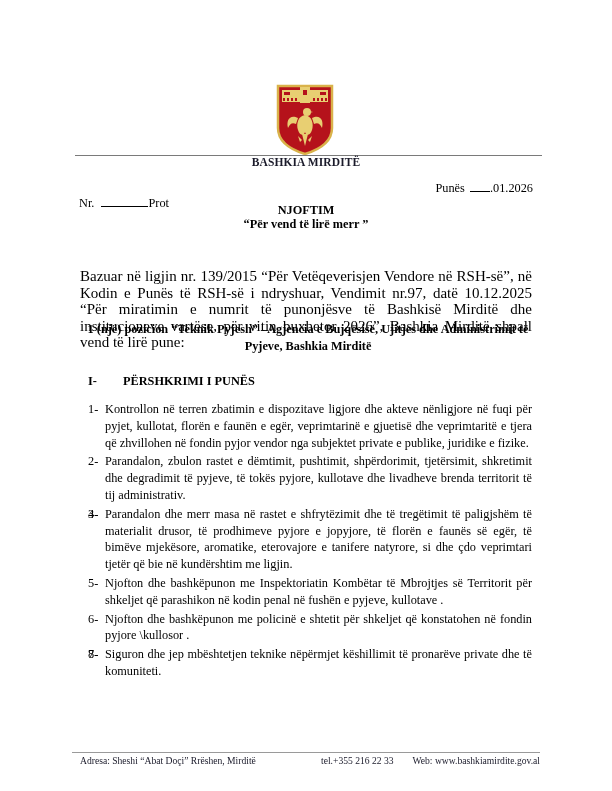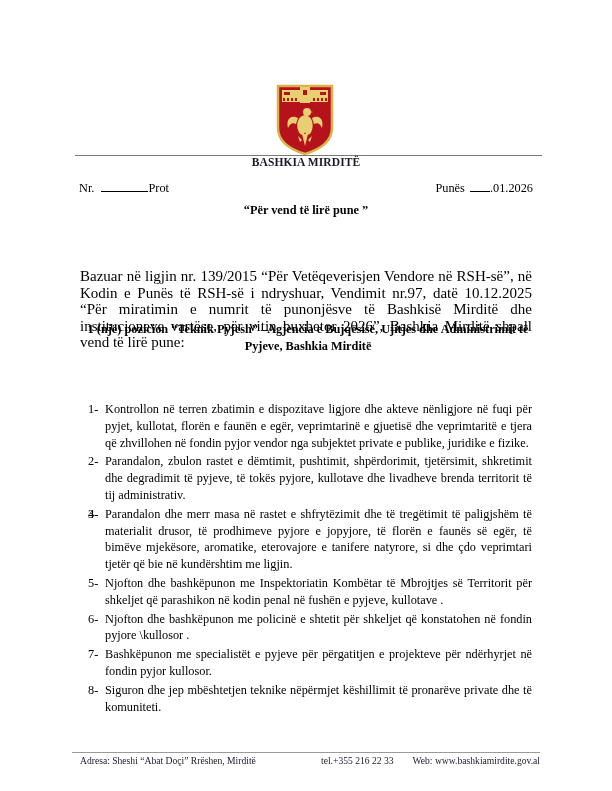--- a/index.html
+++ b/index.html
@@ -41,21 +41,21 @@
       top: 156px;
       text-align: center;
       font-weight: bold;
       font-size: 11.5px;
       color: #1a1a2a;
       letter-spacing: 0.1px;
     }
     .nr-line {
       position: absolute;
       left: 79px;
-      top: 180px;
+      top: 195px;
       font-size: 12.3px;
     }
     .date-line {
       position: absolute;
       right: 79px;
       top: 180px;
       font-size: 12.3px;
     }
     .blank {
       display: inline-block;
@@ -187,36 +187,40 @@
     <span>Nr.</span>
     <span class="blank" style="width:47px;margin-left:4px;"></span><span>Prot</span>
   </div>
 
   <div class="date-line">
     <span>Punës</span>
     <span class="blank" style="width:20px;margin-left:2px;"></span><span>.01.2026</span>
   </div>
 
   <div class="title">
-    <div>“Për vend të lirë pune ”</div>
+    <div>NJOFTIM</div>
+    <div>“Për vend të lirë merr ”</div>
   </div>
 
   <div class="intro">Bazuar në ligjin nr. 139/2015 “Për Vetëqeverisjen Vendore në RSH-së”,  në Kodin e Punës të RSH-së i ndryshuar, Vendimit nr.97, datë 10.12.2025 “Për miratimin e numrit të punonjësve të Bashkisë Mirditë dhe institucioneve vartëse, për vitin buxhetor 2026”, Bashkia Mirditë shpall vend të lirë pune:</div>
 
   <div class="position">1 (një) pozicion  “Teknik Pyjesh” –Agjencia e Bujqësisë, Ujitjes dhe Administrimit të Pyjeve, Bashkia Mirditë</div>
 
+  <div class="section-heading">
+    <span class="num">I-</span><span>PËRSHKRIMI I PUNËS</span>
+  </div>
 
   <ol class="duties">
     <li><span class="marker">1-</span><span>Kontrollon në terren zbatimin e dispozitave ligjore dhe akteve nënligjore në fuqi për pyjet, kullotat, florën e faunën e egër, veprimtarinë e gjuetisë dhe veprimtaritë e tjera që zhvillohen në fondin pyjor vendor nga subjektet private e publike, juridike e fizike.</span></li>
     <li><span class="marker">2-</span><span>Parandalon, zbulon rastet e dëmtimit, pushtimit, shpërdorimit, tjetërsimit, shkretimit dhe degradimit të pyjeve, të tokës pyjore, kullotave dhe livadheve brenda territorit të tij administrativ.</span></li>
     <li><span class="marker">3-</span></li>
     <li><span class="marker">4-</span><span>Parandalon dhe merr masa në rastet e shfrytëzimit dhe të tregëtimit të paligjshëm të materialit drusor, të prodhimeve pyjore e jopyjore, të florën e faunës së egër, të bimëve mjekësore, aromatike, eterovajore e tanifere natyrore, si dhe çdo veprimtari tjetër që bie në kundërshtim me ligjin.</span></li>
     <li><span class="marker">5-</span><span> Njofton dhe bashkëpunon me Inspektoriatin Kombëtar të Mbrojtjes së Territorit për shkeljet që parashikon në kodin penal në fushën e pyjeve, kullotave .</span></li>
     <li><span class="marker">6-</span><span>Njofton dhe bashkëpunon me policinë e shtetit për shkeljet që konstatohen në fondin pyjore \kullosor .</span></li>
-    <li><span class="marker">7-</span><span>Bashkëpunon me specialistët e pyjeve për përgatitjen e projekteve për ndërhyrjet në fondin pyjor kullosor.</span></li>
+    <li><span class="marker">7-</span></li>
     <li><span class="marker">8-</span><span>Siguron dhe jep mbështetjen teknike nëpërmjet këshillimit të pronarëve private dhe të komuniteti.</span></li>
   </ol>
 
   <div class="footer-rule"></div>
   <div class="footer">
     <span class="addr">Adresa: Sheshi “Abat Doçi” Rrëshen, Mirditë</span>
     <span class="tel">tel.+355 216 22 33</span>
     <span class="web">Web: www.bashkiamirdite.gov.al</span>
   </div>
 

